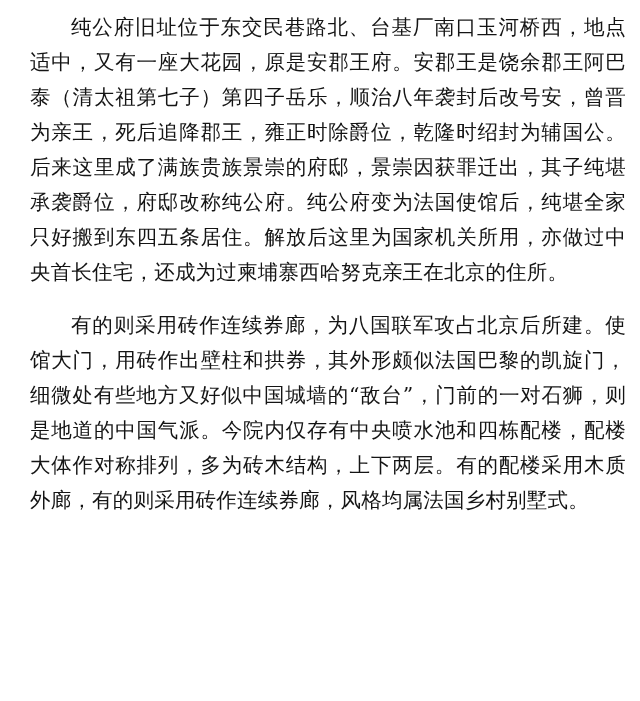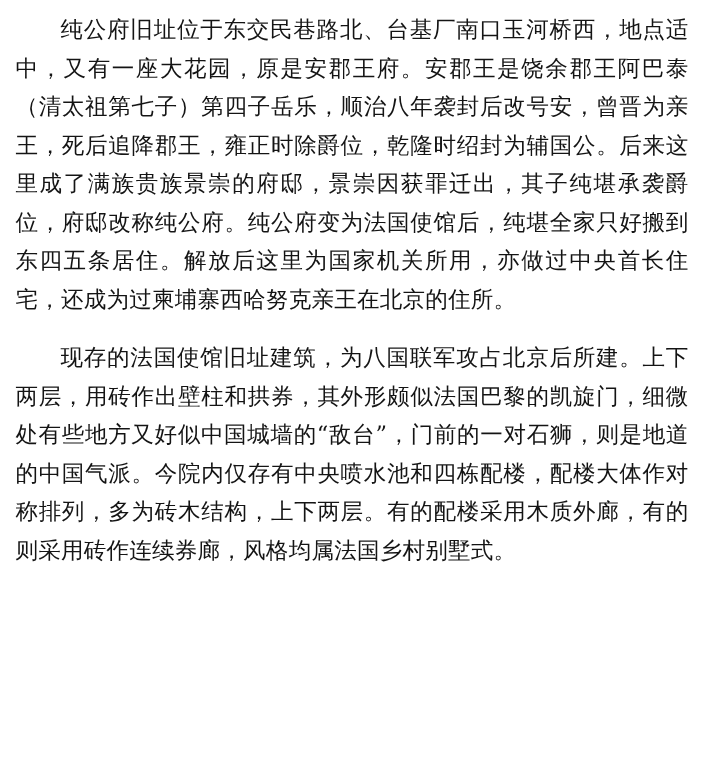--- a/index.html
+++ b/index.html
@@ -15,32 +15,32 @@
     overflow: hidden;
   }
   .page {
     box-sizing: border-box;
     width: 640px;
     height: 701px;
     padding: 10px 14px 0 14px;
     background: #ffffff;
   }
   .para {
-    margin: 0 0 18px 0;
+    margin: 0 0 18px 16px;
     font-size: 20.5px;
     line-height: 35px;
     text-align: justify;
     text-justify: inter-ideograph;
     text-indent: 2em;
     letter-spacing: 0.2px;
     color: #141414;
   }
   .para:last-child {
     margin-bottom: 0;
   }
 </style>
 </head>
 <body>
 
 <div class="page">
   <p class="para">纯公府旧址位于东交民巷路北、台基厂南口玉河桥西，地点适中，又有一座大花园，原是安郡王府。安郡王是饶余郡王阿巴泰（清太祖第七子）第四子岳乐，顺治八年袭封后改号安，曾晋为亲王，死后追降郡王，雍正时除爵位，乾隆时绍封为辅国公。后来这里成了满族贵族景崇的府邸，景崇因获罪迁出，其子纯堪承袭爵位，府邸改称纯公府。纯公府变为法国使馆后，纯堪全家只好搬到东四五条居住。解放后这里为国家机关所用，亦做过中央首长住宅，还成为过柬埔寨西哈努克亲王在北京的住所。</p>
-  <p class="para">现存的法国使馆旧址建筑，为八国联军攻占北京后所建。上下两层，用砖作出壁柱和拱券，其外形颇似法国巴黎的凯旋门，细微处有些地方又好似中国城墙的“敌台”，门前的一对石狮，则是地道的中国气派。今院内仅存有中央喷水池和四栋配楼，配楼大体作对称排列，多为砖木结构，上下两层。有的配楼采用木质外廊，有的则采用砖作连续券廊，风格均属法国乡村别墅式。</p>
+  <p class="para">有的则采用砖作连续券廊，为八国联军攻占北京后所建。使馆大门，用砖作出壁柱和拱券，其外形颇似法国巴黎的凯旋门，细微处有些地方又好似中国城墙的“敌台”，门前的一对石狮，则是地道的中国气派。今院内仅存有中央喷水池和四栋配楼，配楼大体作对称排列，多为砖木结构，上下两层。有的配楼采用木质外廊，有的则采用砖作连续券廊，风格均属法国乡村别墅式。</p>
 </div>
 
 </body></html>

